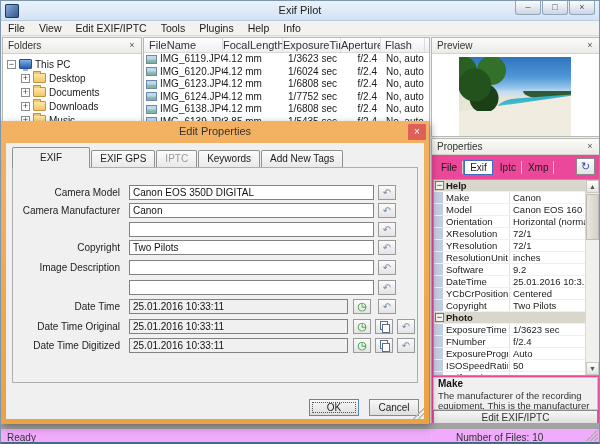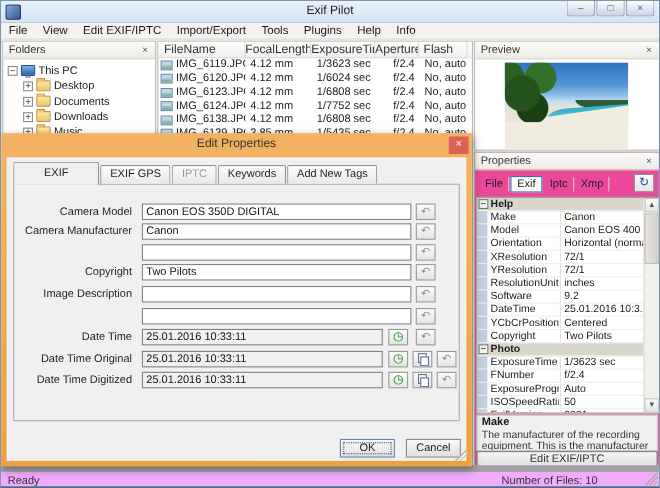--- a/index.html
+++ b/index.html
@@ -36,21 +36,21 @@
 .tico.pc::after{content:"";position:absolute;left:3px;bottom:-3px;width:5px;height:2px;background:#9AB2CC}
 
 
 .filelist{left:142px;top:36px;width:287px;height:387px}
 .lvhead{display:flex;height:15px;background:linear-gradient(#FEFEFE,#EFEFEF);border-bottom:1px solid #D8D8D8;font-size:11px;color:#333}
 .lvhead span{border-right:1px solid #DCDCDC;line-height:14px;overflow:hidden;white-space:nowrap;flex:none}
 .lh0{width:79px;padding-left:5px}.lh1{width:60px;text-align:center}.lh2{width:58px;text-align:center}.lh3{width:40px;text-align:center}.lh4{width:44px;padding-left:4px}
 .lvrow{display:flex;height:12.5px;font-size:10px;line-height:12px;white-space:nowrap}
 .lc{flex:none;overflow:hidden}
 .lc0{width:79px;padding-left:2px;display:flex;align-items:center}
-.lc1{width:60px;text-align:center;padding-right:12px}
+.lc1{width:60px;text-align:left;padding-right:12px}
 .lc2{width:58px;text-align:right;padding-right:4px}
 .lc3{width:40px;text-align:right;padding-right:4px}
 .lc4{width:44px;padding-left:5px}
 .imgico{width:11px;height:9px;margin-right:3px;background:linear-gradient(#BFD8EE 35%,#7FB6A0 75%);border:1px solid #6E89A8;flex:none}
 
 
 .preview{left:430px;top:36px;width:169px;height:100px}
 .pvcontent{position:absolute;left:1px;top:17px;right:1px;bottom:1px;background:#fff}
 .beach{position:absolute;left:26px;top:2px;width:112px;height:79px;overflow:hidden;
   background:linear-gradient(#2E74BE 0%,#4F97D6 25%,#8FC0E8 38%,#BFDCF2 44%,#E8E4D4 52%,#EFEBDD 100%)}
@@ -131,21 +131,20 @@
       <span class="winbtn">–</span>
       <span class="winbtn">□</span>
       <span class="winbtn">×</span>
     </span>
   </div>
 
   <div class="menubar">
     <span class="mitem">File</span>
     <span class="mitem">View</span>
     <span class="mitem">Edit EXIF/IPTC</span>
-    <span class="mitem">Import/Export</span>
     <span class="mitem">Tools</span>
     <span class="mitem">Plugins</span>
     <span class="mitem">Help</span>
     <span class="mitem">Info</span>
   </div>
 
   <div class="panel folders">
     <div class="phead">
       <span>Folders</span>
       <span class="pclose">×</span>
@@ -280,21 +279,21 @@
       <span class="ptab">Iptc</span>
       <span class="ptab">Xmp</span>
     </div>
     <span class="ptool">↻</span>
 
     <div class="pgrid">
       <div class="pgstrip"></div>
       <div class="pgrows">
         <div class="pgrow sec"><span class="secbox">−</span><span class="pgname">Help</span></div>
         <div class="pgrow"><span class="pgname">Make</span><span class="pgval">Canon</span></div>
-        <div class="pgrow"><span class="pgname">Model</span><span class="pgval">Canon EOS 400</span></div>
+        <div class="pgrow"><span class="pgname">Model</span><span class="pgval">Canon EOS 160</span></div>
         <div class="pgrow"><span class="pgname">Orientation</span><span class="pgval">Horizontal (normal)</span></div>
         <div class="pgrow"><span class="pgname">XResolution</span><span class="pgval">72/1</span></div>
         <div class="pgrow"><span class="pgname">YResolution</span><span class="pgval">72/1</span></div>
         <div class="pgrow"><span class="pgname">ResolutionUnit</span><span class="pgval">inches</span></div>
         <div class="pgrow"><span class="pgname">Software</span><span class="pgval">9.2</span></div>
         <div class="pgrow"><span class="pgname">DateTime</span><span class="pgval">25.01.2016 10:3...</span></div>
         <div class="pgrow"><span class="pgname">YCbCrPositioning</span><span class="pgval">Centered</span></div>
         <div class="pgrow"><span class="pgname">Copyright</span><span class="pgval">Two Pilots</span></div>
         <div class="pgrow sec"><span class="secbox">−</span><span class="pgname">Photo</span></div>
         <div class="pgrow"><span class="pgname">ExposureTime</span><span class="pgval">1/3623 sec</span></div>

